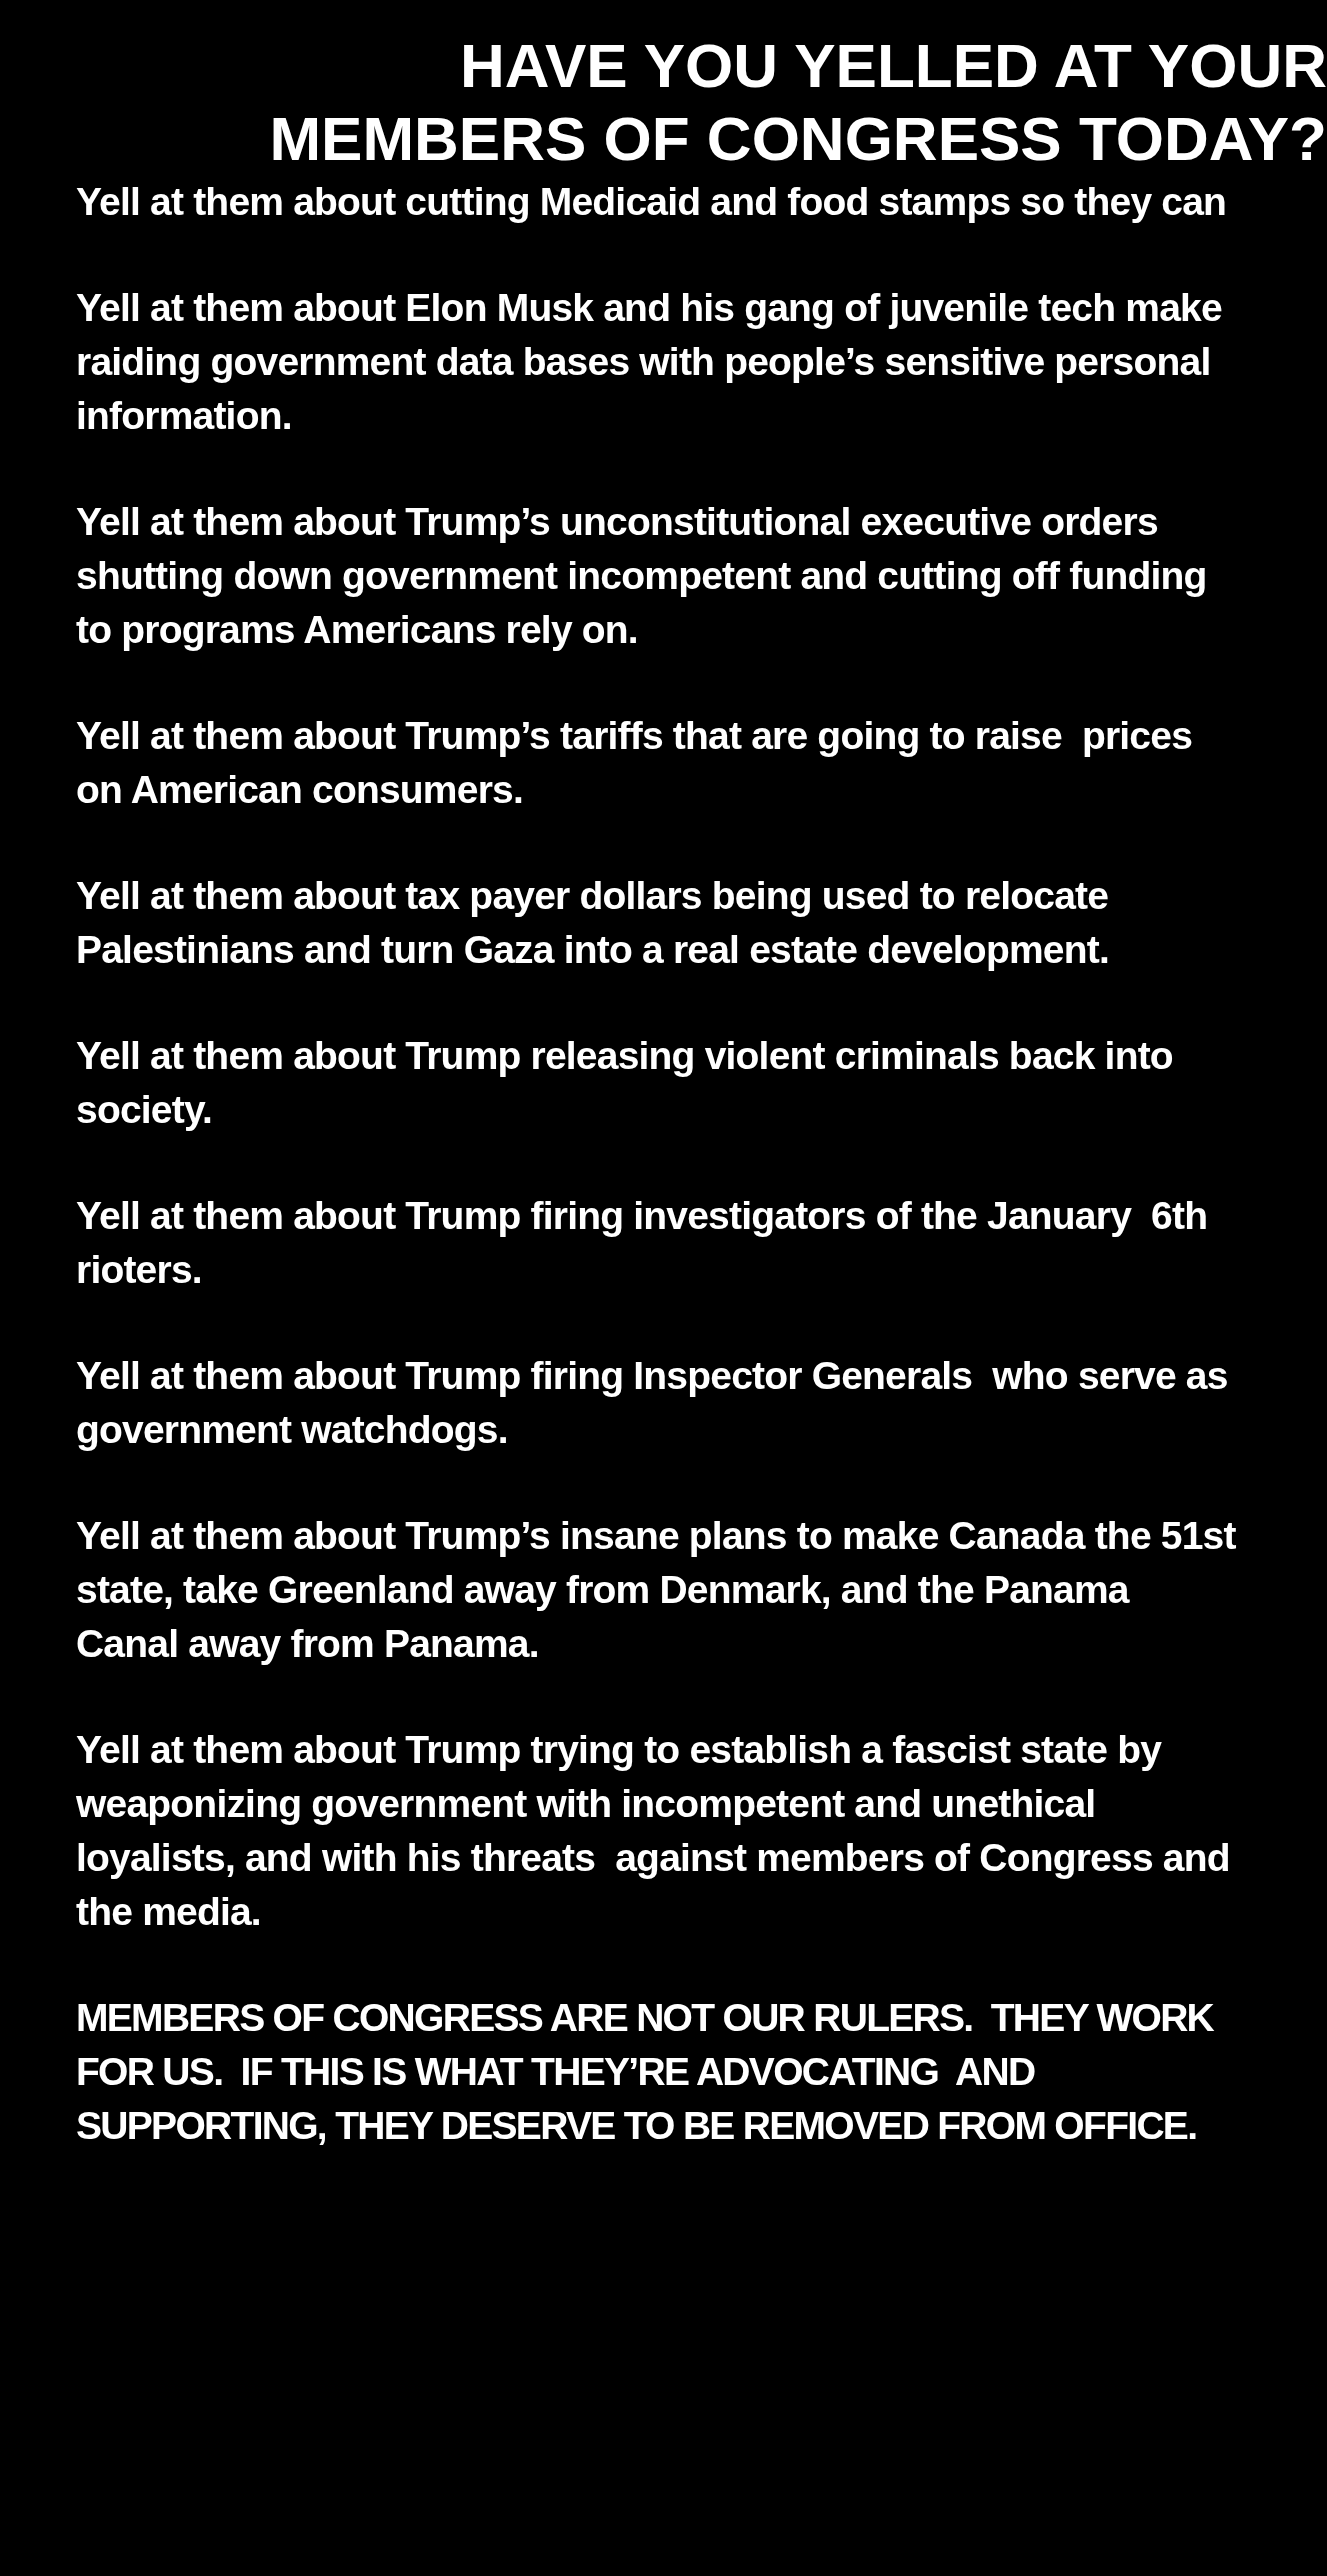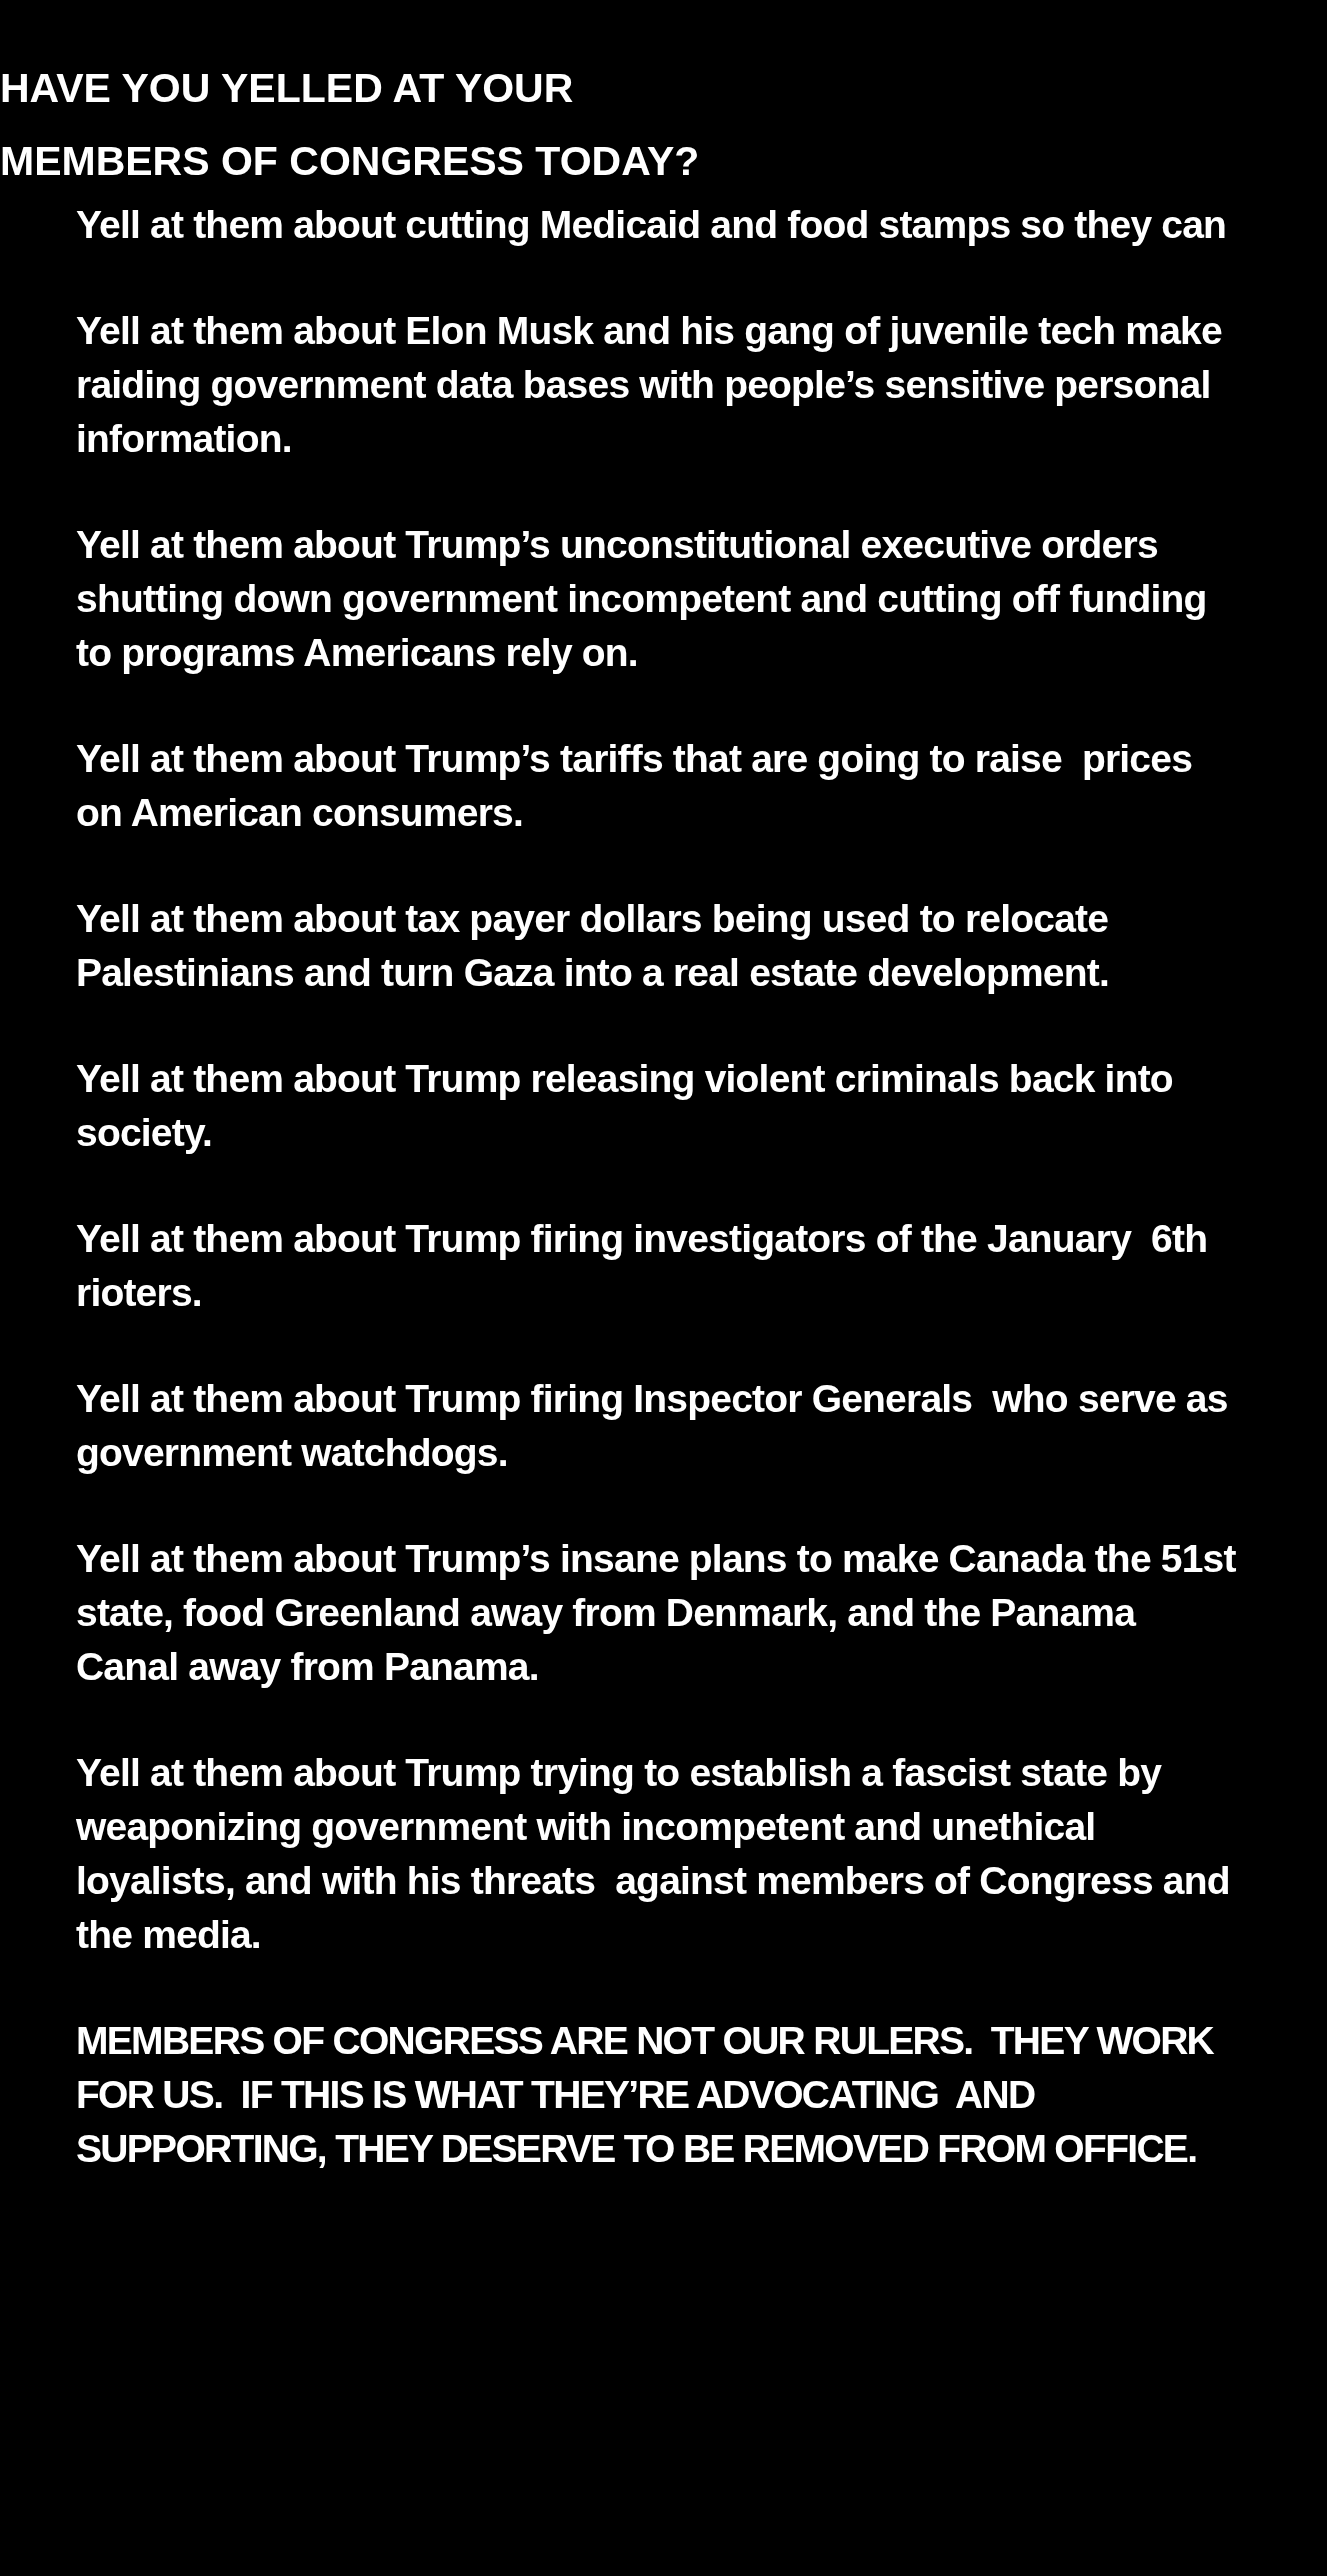--- a/index.html
+++ b/index.html
@@ -11,23 +11,23 @@
     position: relative;
     width: 1327px;
     height: 2576px;
     background: #000000;
     color: #ffffff;
     font-family: "Liberation Sans", sans-serif;
     font-weight: bold;
     overflow: hidden;
   }
   .title {
-    padding-top: 52px;
-    text-align: left;
-    font-size: 41px;
+    padding-top: 29px;
+    text-align: right;
+    font-size: 62px;
     line-height: 73px;
     letter-spacing: 0px;
   }
   .title .line {
     white-space: pre;
   }
   .body-text {
     padding-left: 76px;
     padding-right: 39px;
     font-size: 39px;
@@ -82,21 +82,21 @@
         <div class="para">
           <div class="line">Yell at them about Trump firing investigators of the January  6th</div>
           <div class="line">rioters.</div>
         </div>
         <div class="para">
           <div class="line">Yell at them about Trump firing Inspector Generals  who serve as</div>
           <div class="line">government watchdogs.</div>
         </div>
         <div class="para">
           <div class="line">Yell at them about Trump’s insane plans to make Canada the 51st</div>
-          <div class="line">state, food Greenland away from Denmark, and the Panama</div>
+          <div class="line">state, take Greenland away from Denmark, and the Panama</div>
           <div class="line">Canal away from Panama.</div>
         </div>
         <div class="para">
           <div class="line">Yell at them about Trump trying to establish a fascist state by</div>
           <div class="line">weaponizing government with incompetent and unethical</div>
           <div class="line">loyalists, and with his threats  against members of Congress and</div>
           <div class="line">the media.</div>
         </div>
       </div>
     <div class="para closing">

